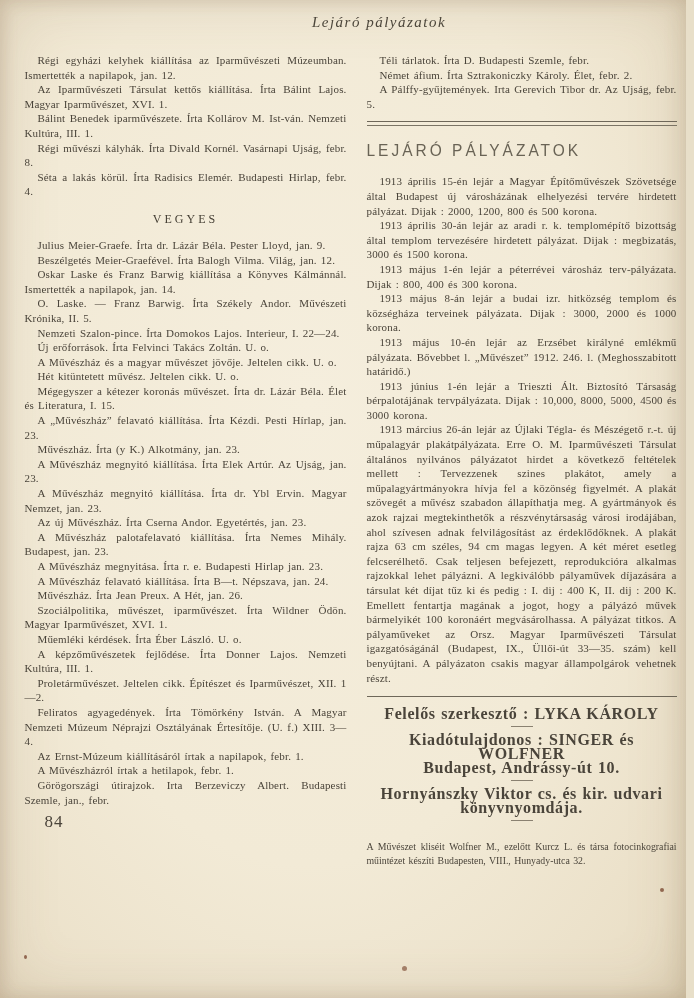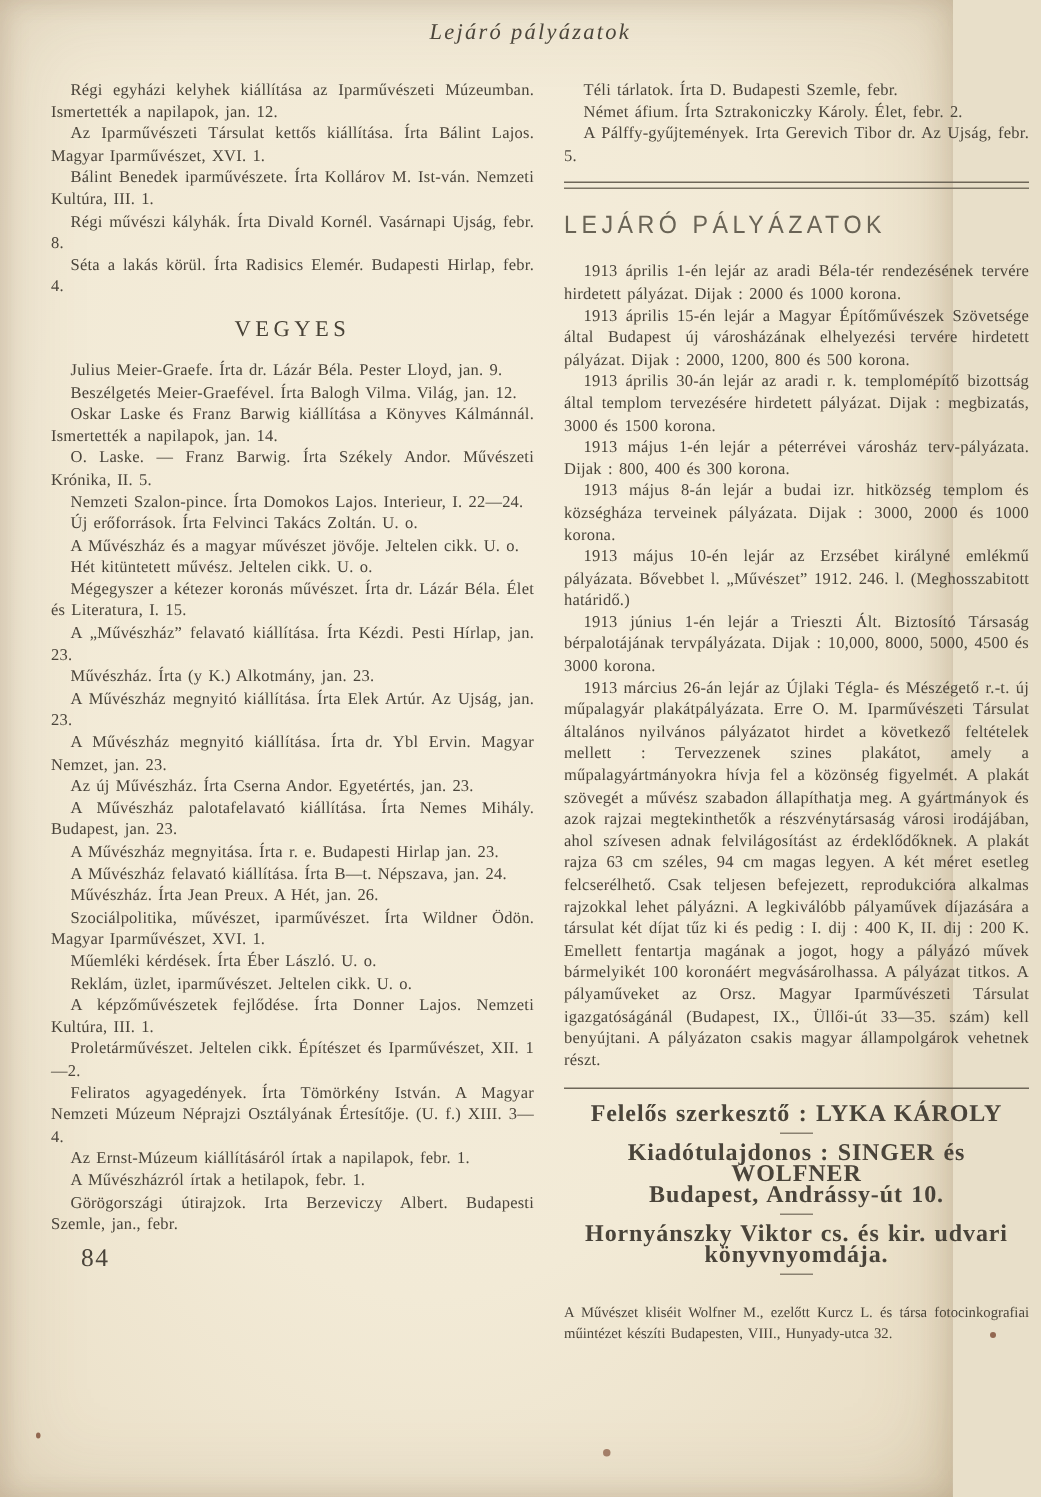--- a/index.html
+++ b/index.html
@@ -5,55 +5,56 @@
   * { margin:0; padding:0; box-sizing:border-box; }
   html,body { width:694px; height:998px; }
   body{
     font-family:"Liberation Serif","DejaVu Serif",serif;
     color:#474136;
     background:#e8dfc9;
     overflow:hidden;
   }
   .page{
     position:relative;
-    width:635px; height:998px;
+    width:686px; height:998px;
     background:
       radial-gradient(ellipse at 45% 40%, #f5eedd 0%, #f2ead6 55%, #eadfc7 90%, #e3d7bc 100%);
     box-shadow: inset 0 0 60px rgba(120,95,60,.18), inset -6px 0 18px rgba(120,95,60,.12), inset 6px 0 14px rgba(150,110,90,.14);
     padding-top:14px;
   }
   .running-header{
     text-align:center;
     font-style:italic;
     font-size:15px;
     letter-spacing:1.5px;
     color:#4c463b;
     margin-left:72px;
     margin-bottom:22px;
   }
   .columns{
     display:flex;
     padding-left:34px;
     padding-right:19px;
     gap:20px;
+    justify-content:center;
   }
   .col{ text-align:justify; }
   .col.left{ width:322px; flex:0 0 322px; }
   .col.right{ width:310px; flex:0 0 310px; }
   .entry, .para{
     font-size:11px;
     line-height:14.6px;
     text-indent:13px;
     word-spacing:1.2px;
     letter-spacing:.15px;
     color:#4a443a;
   }
   .vegyes{
     text-align:center;
-    font-size:15px;
+    font-size:12px;
     font-weight:normal;
     letter-spacing:3px;
     color:#474136;
     margin:13px 0 11px 0;
   }
   .double-rule{
     margin-top:10px;
     height:5px;
     border-top:1.6px solid #6e6759;
     border-bottom:1px solid #7b7465;
@@ -169,21 +170,20 @@
           <p class="entry">A Művészház megnyitása. Írta r. e. Budapesti Hirlap jan. 23.</p>
 
           <p class="entry">A Művészház felavató kiállítása. Írta B—t. Népszava, jan. 24.</p>
 
           <p class="entry">Művészház. Írta Jean Preux. A Hét, jan. 26.</p>
 
           <p class="entry">Szociálpolitika, művészet, iparművészet. Írta Wildner Ödön. Magyar Iparművészet, XVI. 1.</p>
 
           <p class="entry">Műemléki kérdések. Írta Éber László. U. o.</p>
 
-          <p class="entry">Reklám, üzlet, iparművészet. Jeltelen cikk. U. o.</p>
 
           <p class="entry">A képzőművészetek fejlődése. Írta Donner Lajos. Nemzeti Kultúra, III. 1.</p>
 
           <p class="entry">Proletárművészet. Jeltelen cikk. Építészet és Iparművészet, XII. 1—2.</p>
 
           <p class="entry">Feliratos agyagedények. Írta Tömörkény István. A Magyar Nemzeti Múzeum Néprajzi Osztályának Értesítője. (U. f.) XIII. 3—4.</p>
 
           <p class="entry">Az Ernst-Múzeum kiállításáról írtak a napilapok, febr. 1.</p>
 
           <p class="entry">A Művészházról írtak a hetilapok, febr. 1.</p>
@@ -204,21 +204,20 @@
 
           <p class="entry">A Pálffy-gyűjtemények. Irta Gerevich Tibor dr. Az Ujság, febr. 5.</p>
         </div>
 
       <div class="double-rule"></div>
 
       <h2 class="lejaro-heading">LEJÁRÓ PÁLYÁZATOK</h2>
 
       <div>
 
-          <p class="para">1913 április 1-én lejár az aradi Béla-tér rendezésének tervére hirdetett pályázat. Dijak : 2000 és 1000 korona.</p>
 
           <p class="para">1913 április 15-én lejár a Magyar Építőművészek Szövetsége által Budapest új városházának elhelyezési tervére hirdetett pályázat. Dijak : 2000, 1200, 800 és 500 korona.</p>
 
           <p class="para">1913 április 30-án lejár az aradi r. k. templomépítő bizottság által templom tervezésére hirdetett pályázat. Dijak : megbizatás, 3000 és 1500 korona.</p>
 
           <p class="para">1913 május 1-én lejár a péterrévei városház terv-pályázata. Dijak : 800, 400 és 300 korona.</p>
 
           <p class="para">1913 május 8-án lejár a budai izr. hitközség templom és községháza terveinek pályázata. Dijak : 3000, 2000 és 1000 korona.</p>
 
           <p class="para">1913 május 10-én lejár az Erzsébet királyné emlékmű pályázata. Bővebbet l. „Művészet” 1912. 246. l. (Meghosszabitott határidő.)</p>

